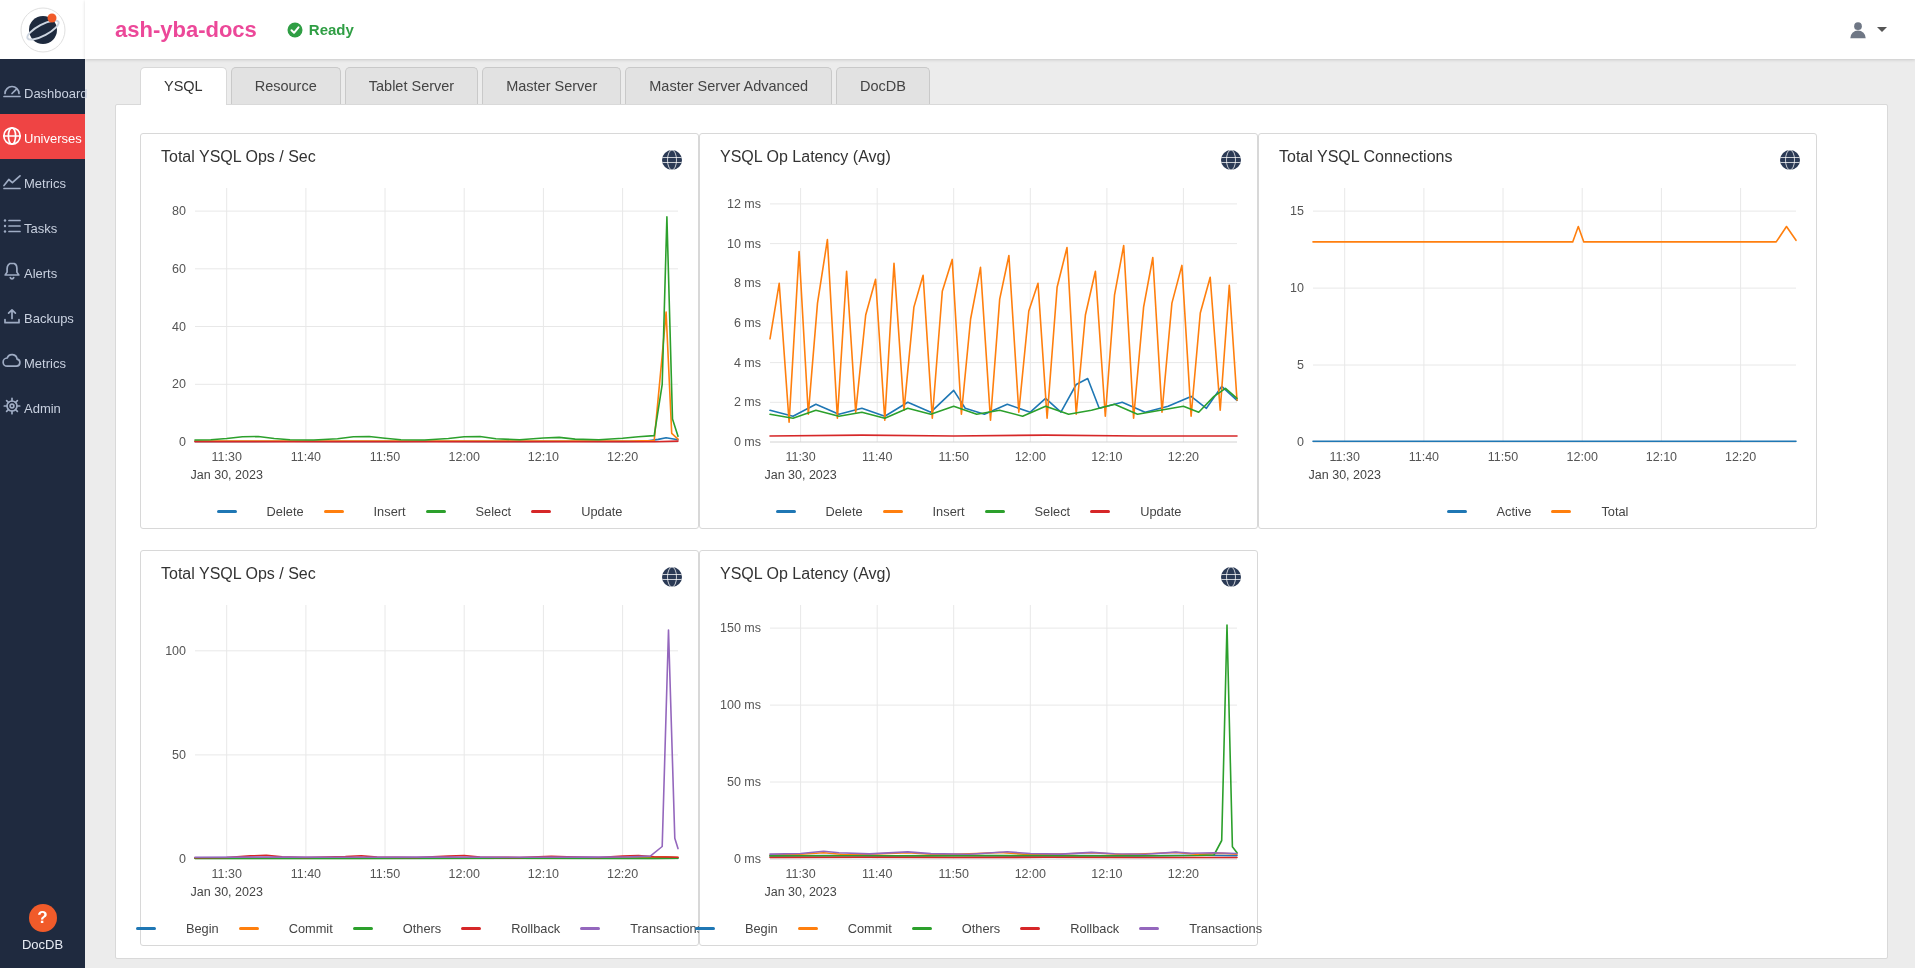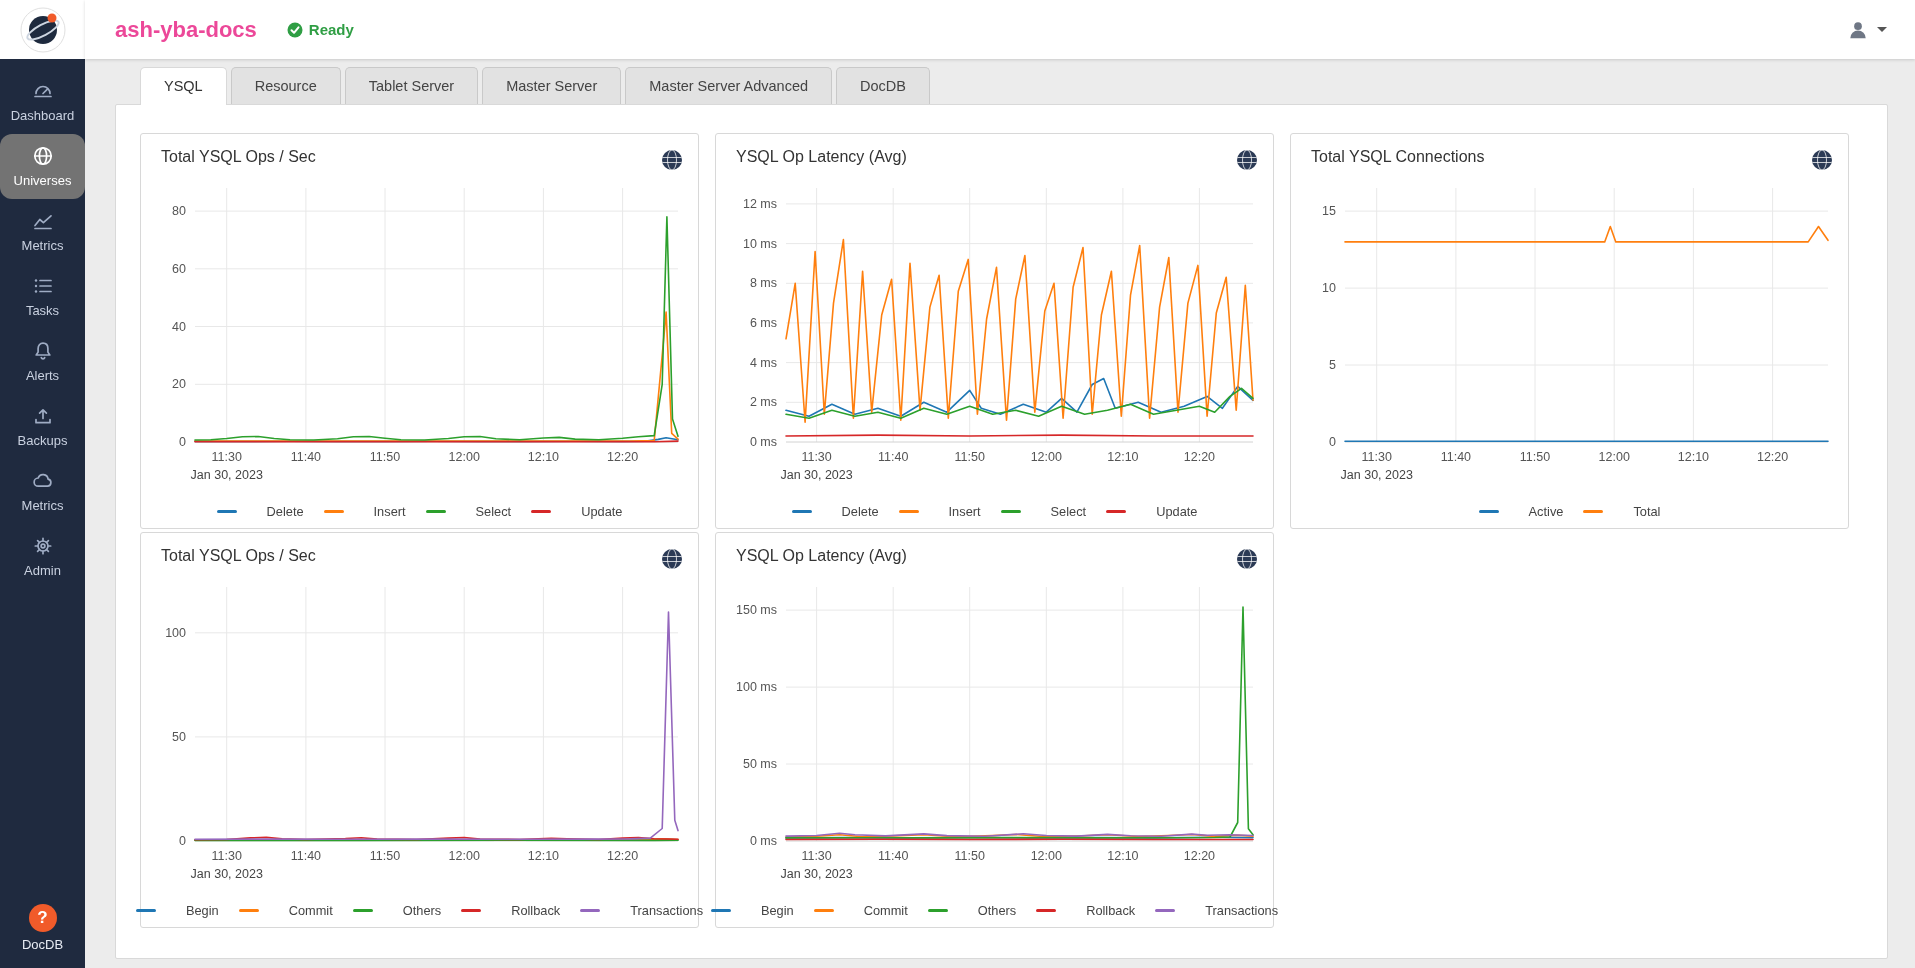--- a/index.html
+++ b/index.html
@@ -7,43 +7,43 @@
   body {
     font-family:"Liberation Sans", sans-serif;
     background:#ececec;
     display:flex;
     color:#333;
   }
   
   .sidebar { width:85px; min-width:85px; background:#1f2a3f; display:flex; flex-direction:column; }
   .logo-strip { height:59px; background:#fff; display:flex; align-items:center; justify-content:center; }
   .nav { display:flex; flex-direction:column; padding-top:10px; flex:1; }
-  .nav-item { display:flex; flex-direction:column; align-items:center; padding:10px 0 11px; cursor:pointer; color:#9facc4; }
+  .nav-item { display:flex; flex-direction:row; align-items:center; padding:10px 0 11px; cursor:pointer; color:#9facc4; }
   .nav-item .nav-label { font-size:13px; color:#c9d1e0; margin-top:5px; }
-  .nav-item.active { background:#737373; color:#ffffff;border-radius:12px; }
+  .nav-item.active { background:#ef4444; color:#ffffff; }
   .nav-item.active .nav-label { color:#ffffff; }
   .nav-icon svg { stroke:currentColor; fill:none; stroke-width:1.7; stroke-linecap:round; stroke-linejoin:round; display:block; }
   .help-block { margin-top:auto; display:flex; flex-direction:column; align-items:center; padding-bottom:16px; cursor:pointer; }
   .help-circle { width:28px; height:28px; border-radius:50%; background:#f15b2a; color:#fff; font-weight:bold; font-size:17px; display:flex; align-items:center; justify-content:center; }
   .help-label { font-size:13px; color:#e8ecf4; margin-top:5px; }
   
   .main { flex:1; display:flex; flex-direction:column; min-width:0; }
   .header { height:59px; background:#fff; box-shadow:0 1px 3px rgba(0,0,0,.15); display:flex; align-items:center; padding:0 28px 0 30px; position:relative; z-index:5; }
   .page-title { font-size:22px; font-weight:bold; color:#ec4899; }
   .status-badge { display:flex; align-items:center; margin-left:30px; gap:6px;justify-content:center; }
   .status-label { color:#2f9e44; font-size:15px; font-weight:bold; }
   .user-menu { margin-left:auto; display:flex; align-items:center; gap:8px; cursor:pointer; }
   .caret { width:0; height:0; border-left:5px solid transparent; border-right:5px solid transparent; border-top:5px solid #555; }
   
   .content { flex:1; padding:8px 27px 0 30px; position:relative; }
   .tabs { display:flex; align-items:flex-end; margin-left:25px; position:relative; z-index:2; }
   .tab { padding:10px 23px; font-size:14.5px; color:#444; background:#e2e2e2; border:1px solid #c9c9c9; border-bottom:none; border-radius:5px 5px 0 0; margin-right:4px; cursor:pointer; white-space:nowrap; }
   .tab.active { background:#fff; color:#333; border-color:#d9d9d9; margin-bottom:-1px; padding-bottom:11px; z-index:3; }
   .panel { background:#fff; border:1px solid #d9d9d9; border-radius:2px; height:855px; width:1773px; padding:28px 20px 20px 24px; position:relative; z-index:1; }
-  .card-row { display:flex; gap:16px; margin-bottom:3px; }
+  .card-row { display:flex; margin-bottom:21px; }
   .card { width:559px; height:396px; background:#fff; border:1px solid #d8d8d8; border-radius:3px; display:flex; flex-direction:column; }
   .card-header { height:40px; padding:14px 14px 0 20px; display:flex; align-items:flex-start; justify-content:space-between; }
   .card-title { font-size:16px; color:#333; }
   .globe { line-height:0; }
   .plot { flex:1; margin:0 4px; position:relative; }
   .plot svg text.tick { font-family:"Liberation Sans", sans-serif; font-size:12.5px; fill:#555; }
   .plot svg text.date { fill:#444; }
   .legend { height:36px; display:flex; align-items:center; justify-content:center; gap:20px; }
   .legend-item { display:flex; align-items:center; gap:6px; cursor:pointer; }
   .legend-swatch { width:20px; height:3px; border-radius:1.5px; display:inline-block; }

